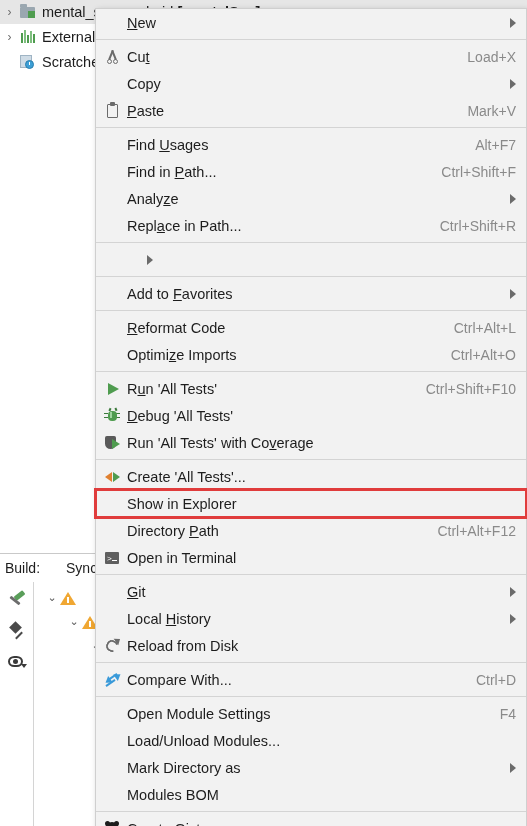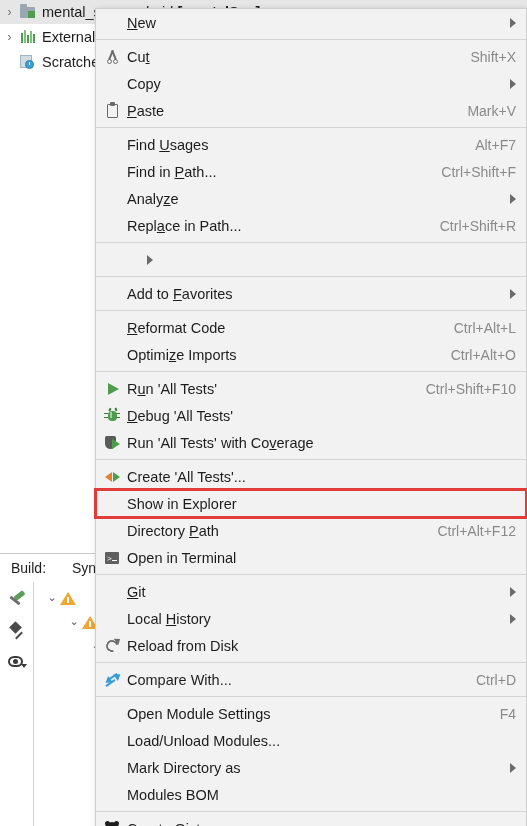--- a/index.html
+++ b/index.html
@@ -138,21 +138,21 @@
     width: 527px; height: 273px;
     background: #ffffff;
     border-top: 1px solid #c9c9c9;
   }
   #build-header {
     position: absolute; left: 0; top: 0;
     height: 28px; width: 527px;
     display: flex; align-items: center;
     font-size: 14px; color: #1d1d1d;
   }
-  #build-header .bh-label { margin-left: 11px; }
+  #build-header .bh-label { margin-left: 5px; }
   #build-header .bh-value { margin-left: 26px; }
 
   #build-toolbar {
     position: absolute; left: 0; top: 28px;
     width: 33px; height: 245px;
     background: #ffffff;
     border-right: 1px solid #d4d4d4;
   }
   .bt-btn {
     position: absolute; left: 5px;
@@ -577,21 +577,21 @@
       </div>
       <div class="mi-sep"></div>
       <div class="mi">
         <span class="mi-icon ic-cut">
           <span class="blade bl"></span>
           <span class="blade br"></span>
           <span class="ring rl"></span>
           <span class="ring rr"></span>
         </span>
         <span class="mi-label">Cu<u>t</u></span>
-        <span class="mi-shortcut">Shift+X</span>
+        <span class="mi-shortcut">Load+X</span>
       </div>
       <div class="mi">
         <span class="mi-icon"></span>
         <span class="mi-label">Copy</span>
         <span class="mi-arrow"></span>
       </div>
       <div class="mi">
         <span class="mi-icon ic-paste">
           <span class="board"></span>
           <span class="clip"></span>

